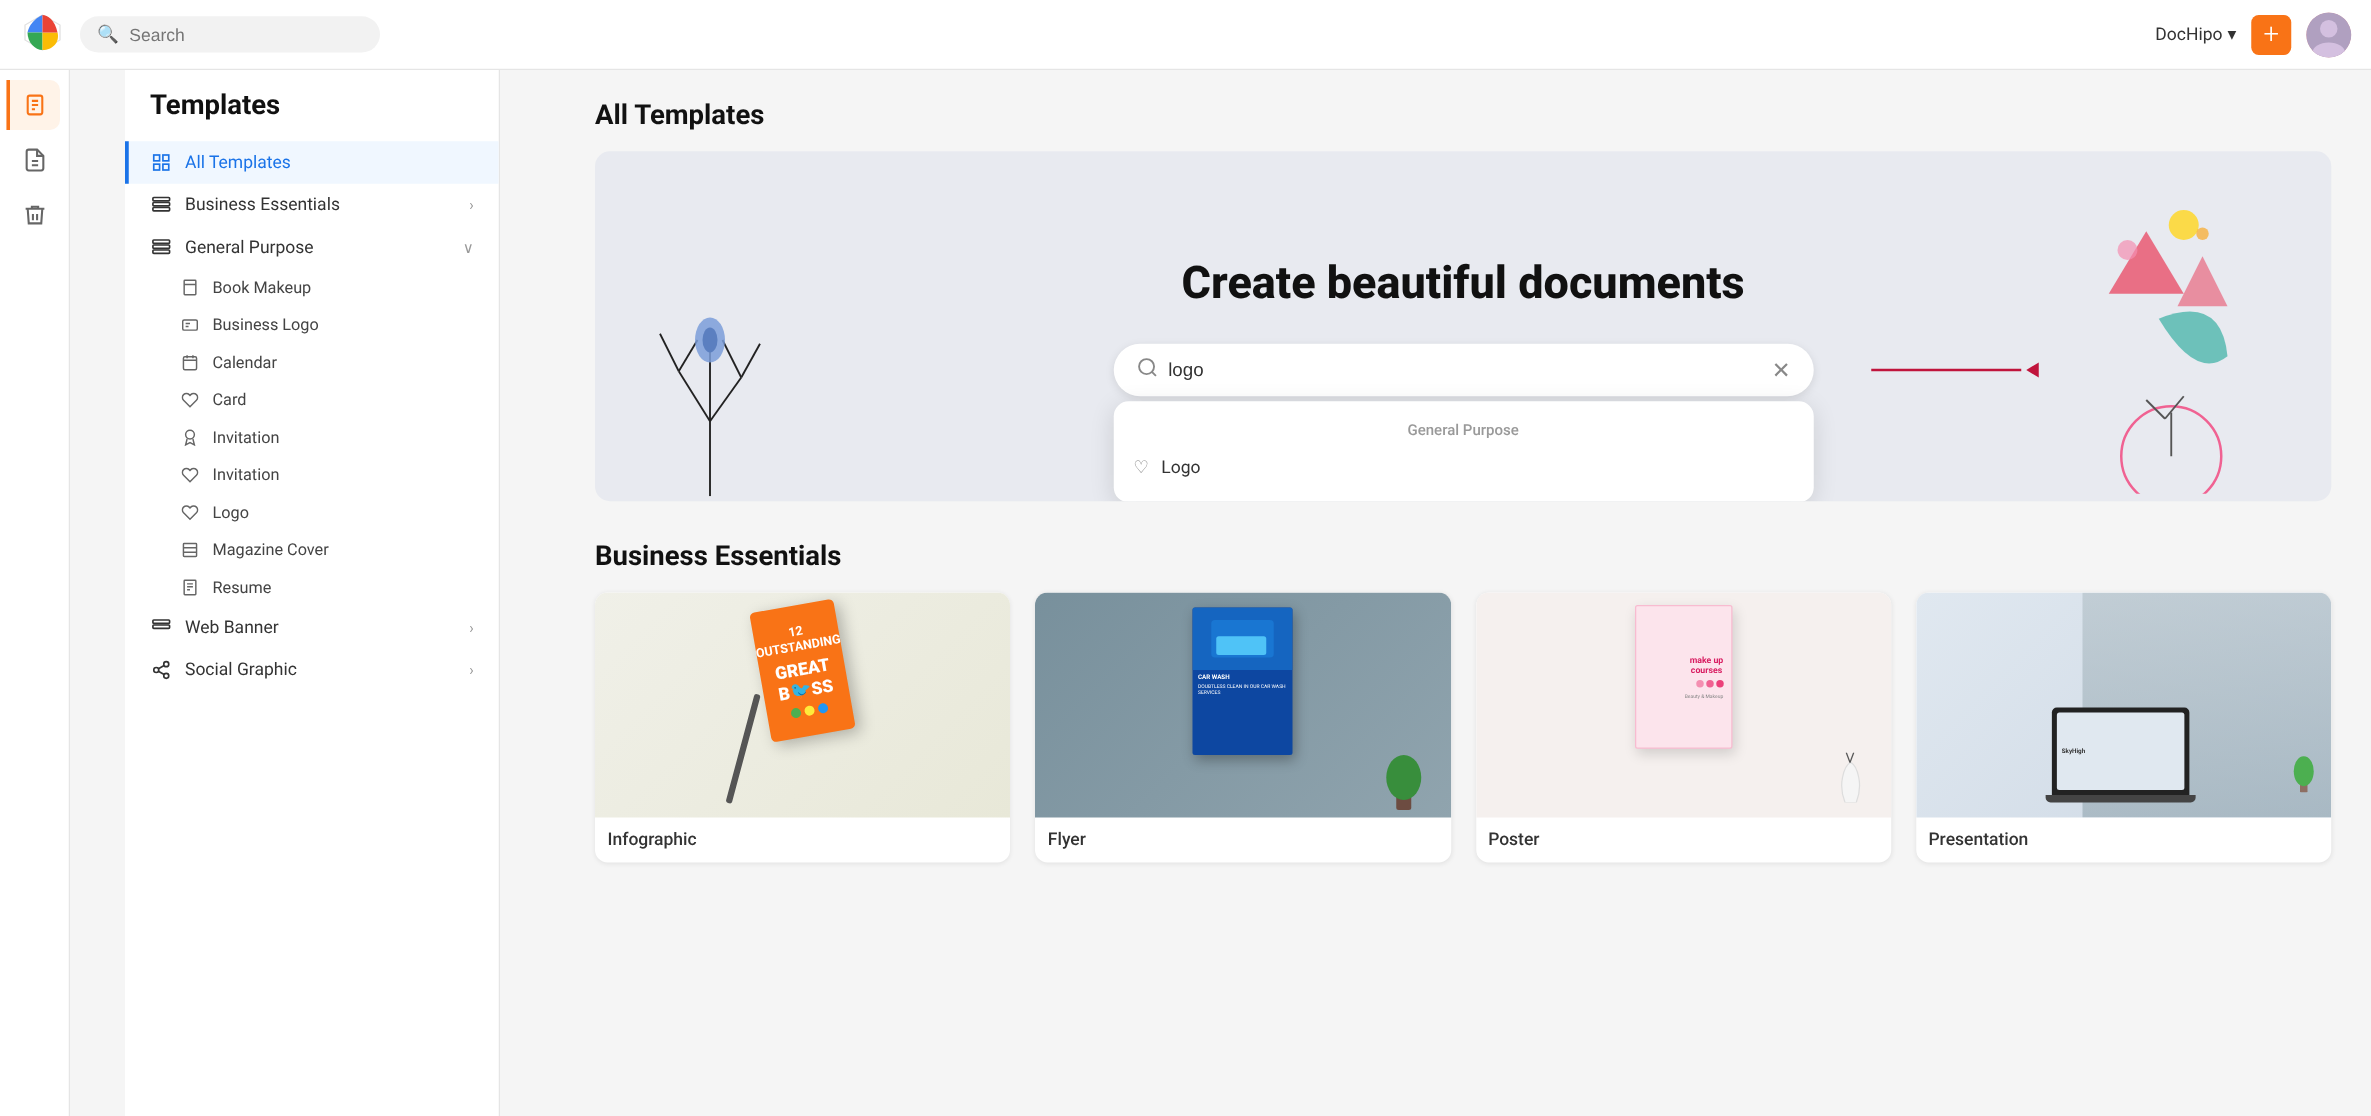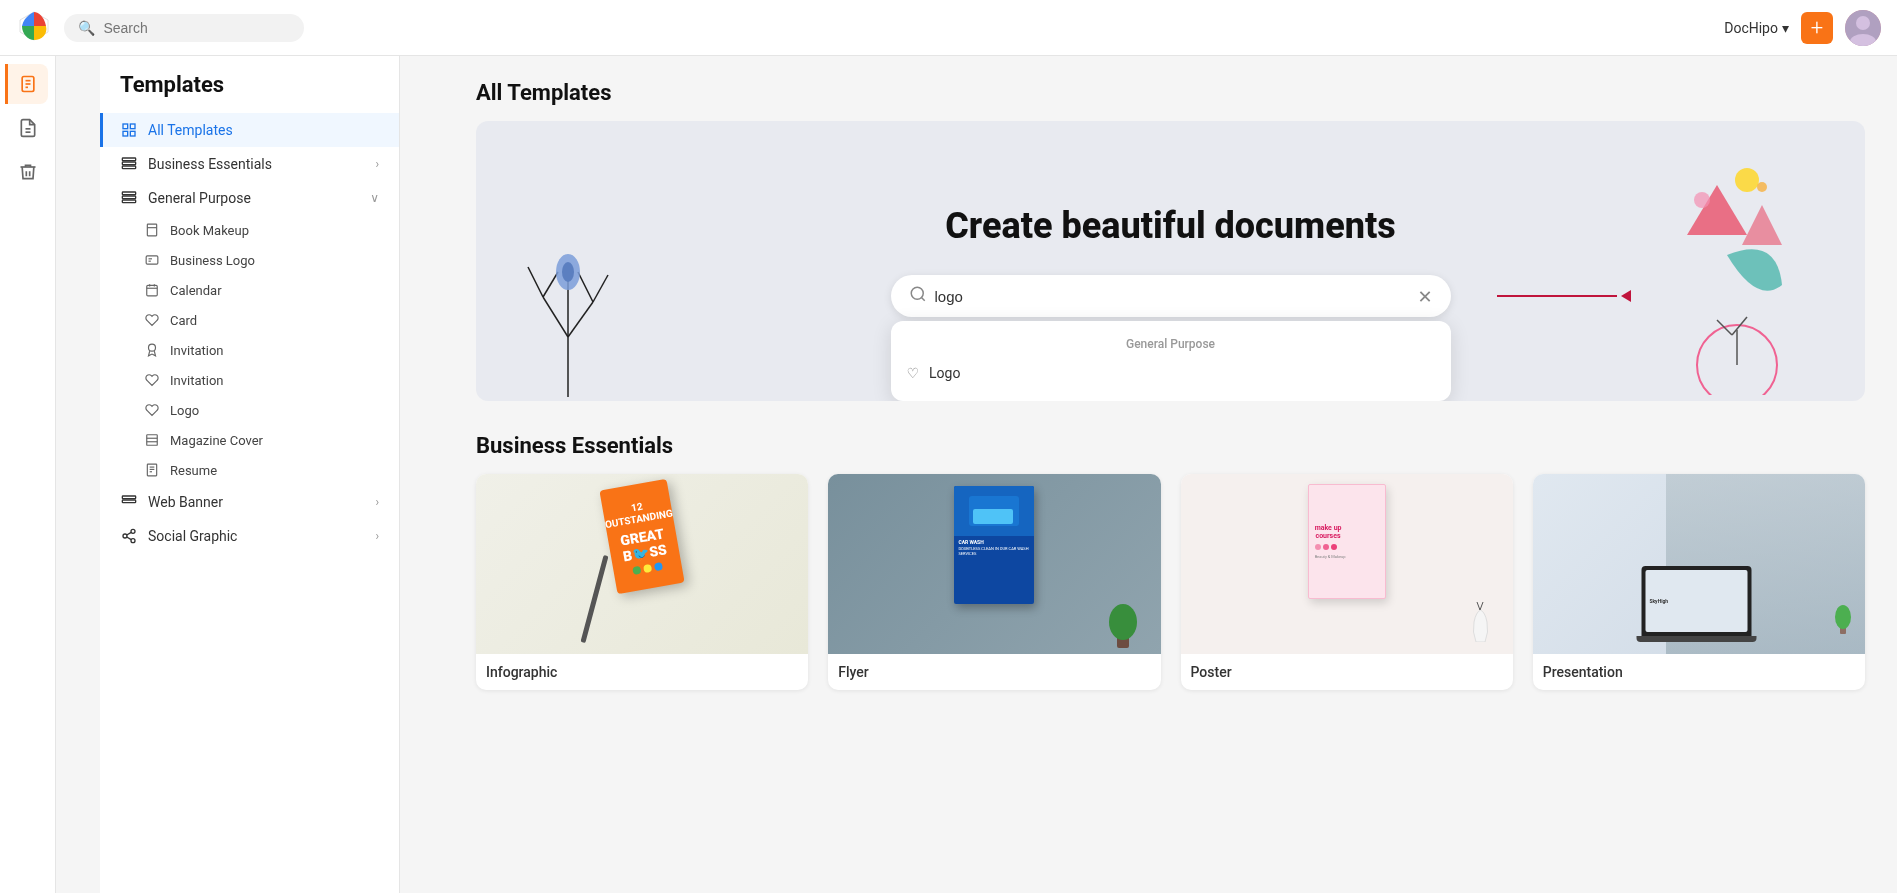--- a/index.html
+++ b/index.html
@@ -657,21 +657,21 @@
               <ellipse cx="20" cy="22" rx="14" ry="18" fill="#388e3c"></ellipse>
             </svg>
           </div>
         </div>
         <div class="card-label">Flyer</div>
       </div>
 
       <div class="template-card">
         <div class="card-image" style="background: #f5f0ee;">
 
-          <div style="position:absolute; top:10px; left:50%; transform:translateX(-50%); width:78px; height:115px; background:#fce4ec; border:1px solid #f8bbd0; border-radius:2px; box-shadow:2px 4px 10px rgba(0,0,0,0.15); display:flex; flex-direction:column; align-items:flex-start; justify-content:center; padding:6px;">
+          <div style="position:absolute; top:10px; left:50%; transform:translateX(-50%); width:78px; height:115px; background:#fce4ec; border:1px solid #f8bbd0; border-radius:2px; box-shadow:2px 4px 10px rgba(0,0,0,0.15); display:flex; flex-direction:column; align-items:flex-end; justify-content:center; padding:6px;">
             <div style="font-size:7px; font-weight:700; color:#d81b60; text-align:center;">make up<br>courses</div>
             <div style="display:flex; gap:2px; margin:4px 0;">
               <div style="width:6px;height:6px;border-radius:50%;background:#f48fb1;"></div>
               <div style="width:6px;height:6px;border-radius:50%;background:#f06292;"></div>
               <div style="width:6px;height:6px;border-radius:50%;background:#ec407a;"></div>
             </div>
             <div style="font-size:4px; color:#888; text-align:center;">Beauty &amp; Makeup</div>
           </div>
 
           <div style="position:absolute; bottom:8px; right:20px;">

